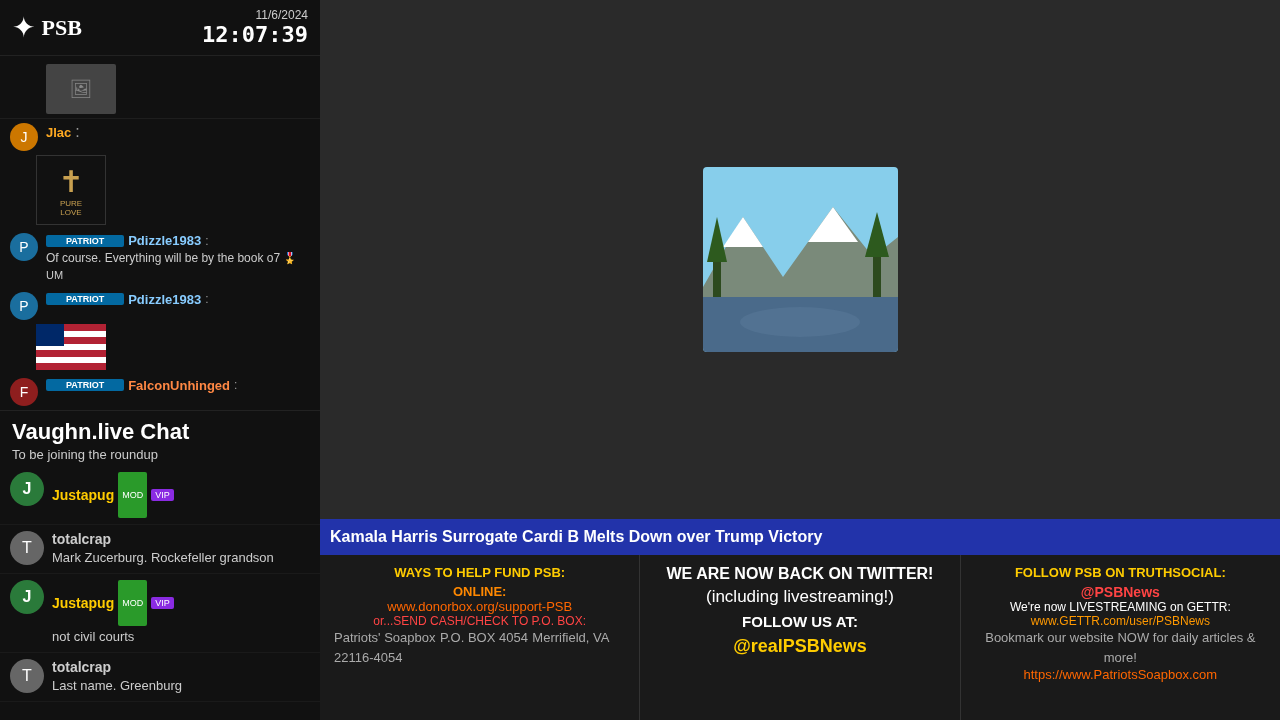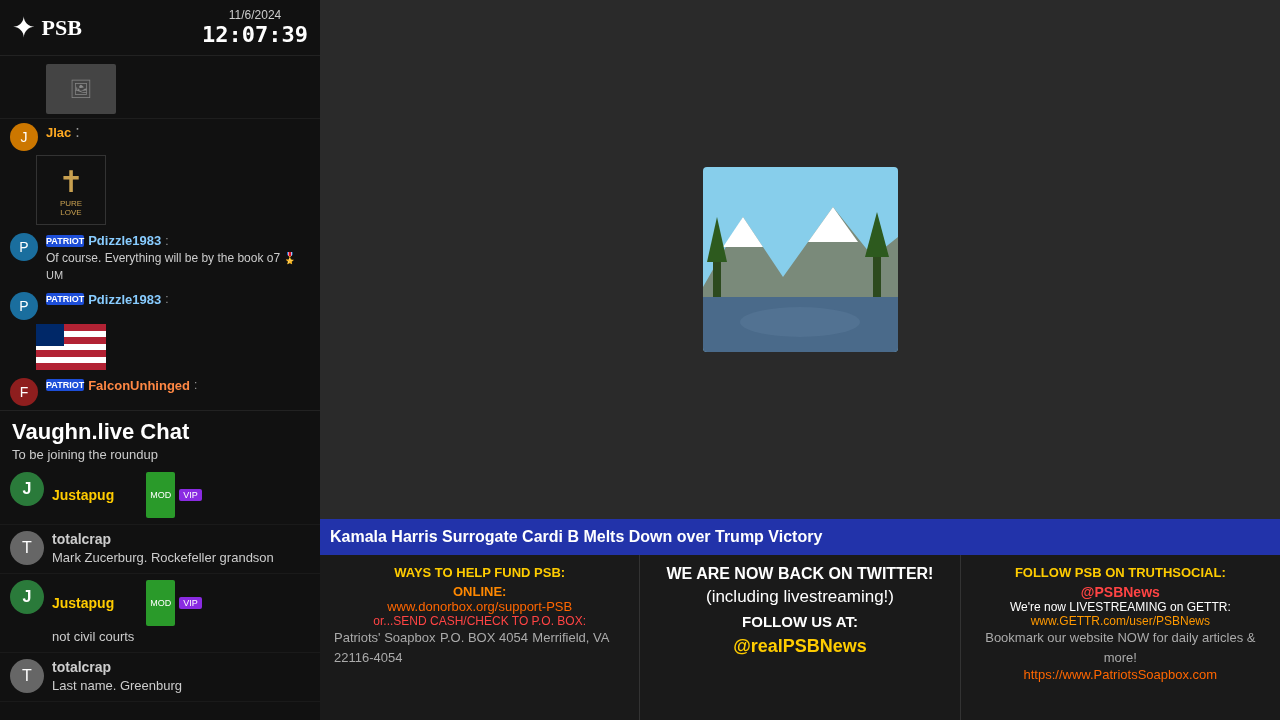--- a/index.html
+++ b/index.html
@@ -46,21 +46,21 @@
 
     .logo-text {
       color: white;
       font-size: 22px;
       font-weight: bold;
       font-family: serif;
     }
 
     .header-time {
       margin-left: auto;
-      text-align: center;
+      text-align: right;
     }
 
     .header-date {
       color: #ccc;
       font-size: 12px;
     }
 
     .header-clock {
       color: white;
       font-size: 22px;
@@ -147,35 +147,34 @@
       gap: 4px;
       flex-wrap: wrap;
     }
 
     .username {
       font-size: 13px;
       font-weight: bold;
     }
 
     .badge-patriot {
-      background: #1d4ed8;
+      background: #0369a1;
       color: white;
       font-size: 9px;
-      padding: 1px 0;
+      padding: 1px 20px;
       border-radius: 2px;
       font-weight: bold;
     }
 
     .badge-mod {
       background: #2a9a2a;
       color: white;
       font-size: 9px;
       padding: 18px 4px;
       border-radius: 2px;
-      margin-left: 28px;
     }
 
     .badge-vip {
       background: #8a2be2;
       color: white;
       font-size: 9px;
       padding: 1px 4px;
       border-radius: 2px;
     }
 

